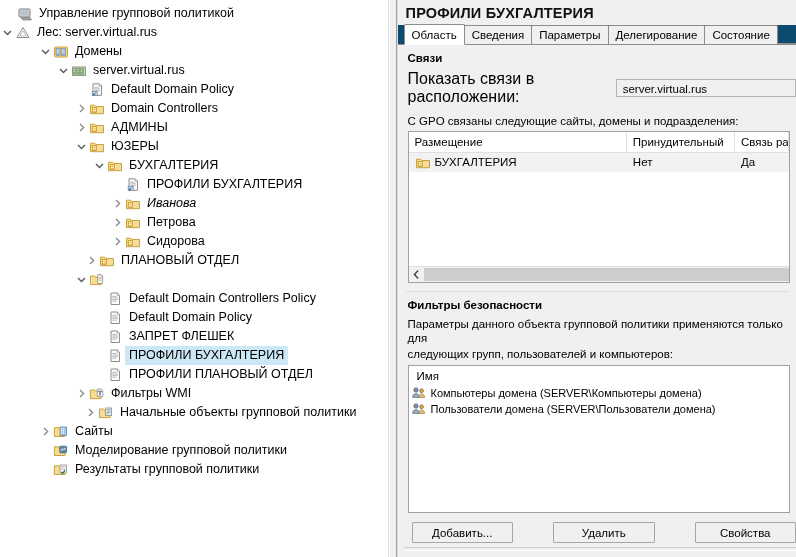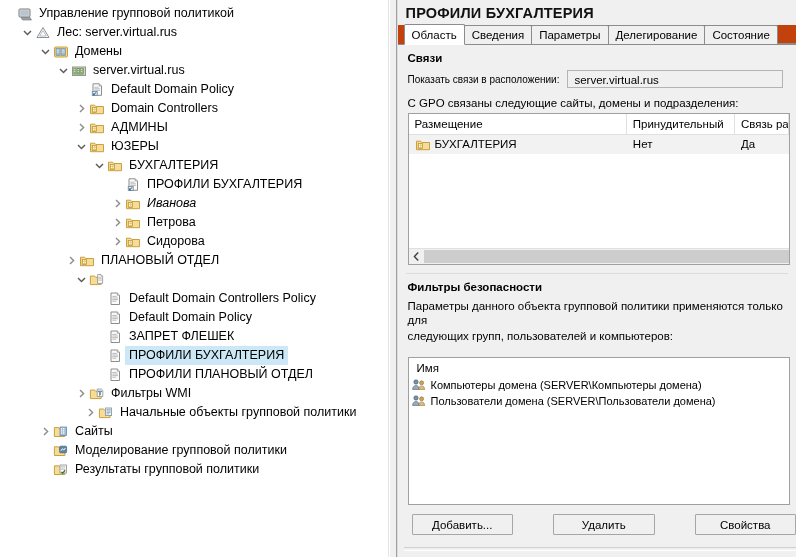--- a/index.html
+++ b/index.html
@@ -49,21 +49,21 @@
     position:relative;overflow:hidden;box-sizing:border-box;
     border-left:1px solid #dcdcdc;
   }
   .det-title{
     font-size:14.5px;font-weight:bold;color:#111;
     padding:5px 0 4px 8px;letter-spacing:.2px;
     background:#f0f0f0;
   }
   .tabstrip{
     display:flex;align-items:flex-end;height:20px;
-    padding-left:6px;background:#c2410c;position:relative;
+    padding-left:6px;background:#0c4a6e;position:relative;
     border-bottom:1px solid #8c8c8c;box-sizing:border-box;
   }
   .tab{
     height:19px;line-height:19px;padding:0 7px;font-size:11.5px;
     background:#f0f0f0;border:1px solid #8c8c8c;border-bottom:none;
     margin-right:-1px;color:#000;box-sizing:border-box;
     border-radius:2px 2px 0 0;
   }
   .tab.active{
     background:#ffffff;height:21px;line-height:20px;
@@ -74,21 +74,21 @@
 
   .tabbody{
     background:#f0f0f0;padding:0;height:calc(557px - 45px);
     position:relative;box-sizing:border-box;
   }
 
   .sec-head{
     font-size:11.5px;font-weight:bold;color:#000;
     padding:7px 0 4px 10px;
   }
-  .row-lbl{font-size:10px;color:#000;padding:0 0 0 10px;}
+  .row-lbl{font-size:16px;color:#000;padding:0 0 0 10px;}
 
   .linkrow{display:flex;align-items:center;padding:2px 0 4px 10px;}
   .combo{
     margin-left:8px;height:18px;line-height:18px;
     background:#f0f0f0;border:1px solid #b4b4b4;
     font-size:11.5px;padding:0 6px;color:#000;
     width:216px;box-sizing:border-box;
   }
 
   .caption{font-size:11.5px;color:#000;padding:5px 0 4px 10px;}
@@ -123,21 +123,21 @@
     background:#f0f0f0;font-size:9px;color:#505050;
   }
   .hscroll .thumb{flex:1;margin:1px 0 1px 0;background:#cdcdcd;}
 
   .grpdiv{height:1px;background:#dcdcdc;margin:8px 8px 0 8px;}
 
   .body-txt{font-size:11.5px;color:#000;padding:2px 8px 0 10px;line-height:14px;}
 
   
   .seclist{
-    margin:14px 6px 0 10px;background:#fff;border:1px solid #a0a0a0;
+    margin:4px 6px 0 10px;background:#fff;border:1px solid #a0a0a0;
     height:148px;box-sizing:border-box;overflow:hidden;
   }
   .sec-colhead{font-size:11.5px;padding:4px 0 3px 8px;color:#000;}
   .sec-item{display:flex;align-items:center;height:16px;padding-left:2px;font-size:11px;color:#000;white-space:nowrap;}
   .sec-item .ic{margin-right:4px;display:flex;}
 
   .btnrow{display:flex;gap:40px;padding:9px 0 0 14px;}
   .btn{
     width:111px;height:21px;line-height:20px;text-align:center;
     font-size:11.5px;background:#f0f0f0;border:1px solid #a6a6a6;
@@ -157,21 +157,21 @@
           <span class="chev none"></span>
           <span class="tico">
             <svg width="16" height="16" viewBox="0 0 16 16">
               <rect x="2" y="3" width="11" height="8" rx="1" fill="#e8e8e8" stroke="#7a7a7a"></rect>
                 <rect x="3.2" y="4.2" width="8.6" height="5.6" fill="#b9c4cc"></rect>
                 <path d="M4 11.5 h9 l1.5 2.5 h-9 z" fill="#9aa3aa" stroke="#6e7479" stroke-width=".6"></path>
             </svg>
           </span>
           <span class="lbl">Управление групповой политикой</span>
         </div>
-        <div class="tnode" style="padding-left: 20px;">
+        <div class="tnode" style="">
           <span class="chev">
             <svg width="9" height="9" viewBox="0 0 9 9">
               <path d="M1 3 L4.5 6.6 L8 3" fill="none" stroke="#5a5a5a" stroke-width="1.4"></path>
             </svg>
           </span>
           <span class="tico">
             <svg width="16" height="16" viewBox="0 0 16 16">
               <path d="M8 2.5 L14 12.5 H2 Z" fill="#ffffff" stroke="#8a8f94" stroke-width="1"></path>
                 <path d="M8 5.5 L11.3 11 H4.7 Z" fill="none" stroke="#a7abaf" stroke-width=".8"></path>
             </svg>
@@ -368,21 +368,21 @@
               <path d="M1.5 4.2 h4.2 l1.1 1.3 h7.7 v7.2 h-13 z" fill="#f6dc97" stroke="#c8a13f"></path>
                 <rect x="3.2" y="6.4" width="4.4" height="5" fill="#e9c569" stroke="#b18c34" stroke-width=".6"></rect>
                 <rect x="4" y="7.2" width="1" height="1" fill="#fff"></rect>
               <rect x="5.7" y="7.2" width="1" height="1" fill="#fff"></rect>
                 <rect x="4" y="9" width="1" height="1" fill="#fff"></rect>
               <rect x="5.7" y="9" width="1" height="1" fill="#fff"></rect>
             </svg>
           </span>
           <span class="lbl">Сидорова</span>
         </div>
-        <div class="tnode" style="padding-left: 64px;">
+        <div class="tnode" style="padding-left: 84px;">
           <span class="chev">
             <svg width="9" height="9" viewBox="0 0 9 9">
               <path d="M3 1 L6.6 4.5 L3 8" fill="none" stroke="#8c8c8c" stroke-width="1.4"></path>
             </svg>
           </span>
           <span class="tico">
             <svg width="16" height="16" viewBox="0 0 16 16">
               <path d="M1.5 4.2 h4.2 l1.1 1.3 h7.7 v7.2 h-13 z" fill="#f6dc97" stroke="#c8a13f"></path>
                 <rect x="3.2" y="6.4" width="4.4" height="5" fill="#e9c569" stroke="#b18c34" stroke-width=".6"></rect>
                 <rect x="4" y="7.2" width="1" height="1" fill="#fff"></rect>

